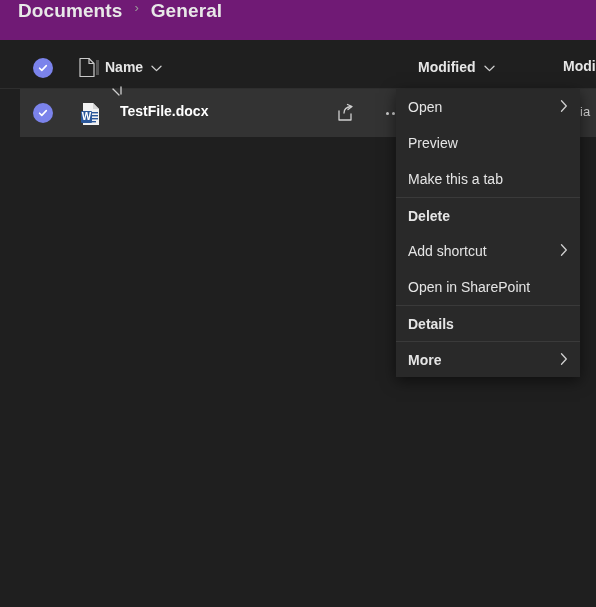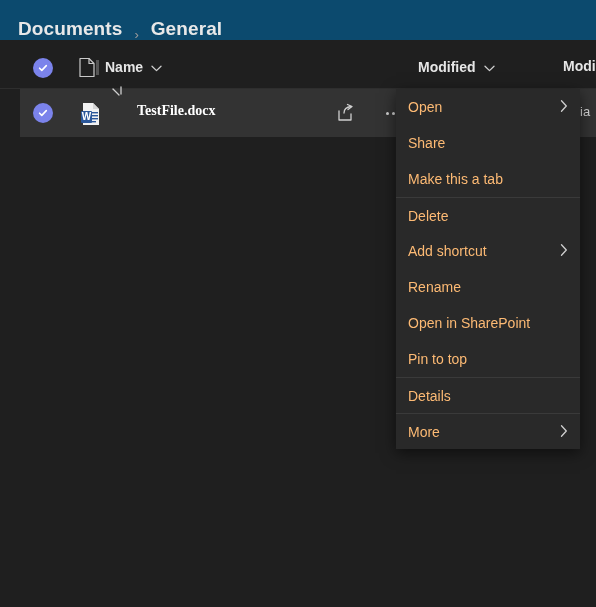--- a/index.html
+++ b/index.html
@@ -10,23 +10,23 @@
     background: #1f1f1f;
     font-family: "Liberation Sans", sans-serif;
     -webkit-font-smoothing: antialiased;
   }
 
   
   .breadcrumb-bar {
     position: absolute;
     left: 0; top: 0;
     width: 596px; height: 40px;
-    background: #0c4a6e;
-    display: flex;
-    align-items: flex-end;
+    background: #701a75;
+    display: flex;
+    align-items: flex-start;
     padding-left: 18px;
   }
   .crumb {
     color: #e8e8e8;
     font-size: 19px;
     font-weight: 600;
     letter-spacing: .1px;
     white-space: nowrap;
   }
   .crumb-sep {
@@ -103,26 +103,25 @@
   .file-row {
     position: absolute;
     left: 20px; top: 89px;
     width: 576px; height: 48px;
     background: #333333;
   }
   .row-check { position: absolute; left: 13px; top: 14px; }
   .row-wordicon { position: absolute; left: 60px; top: 13px; }
   .row-name {
     position: absolute;
-    left: 117px; top: 14px;
+    left: 100px; top: 14px;
     color: #ffffff;
     font-size: 14px;
     font-weight: 600;
     white-space: nowrap;
-    font-family: Liberation Serif, serif;
   }
   .busy-cursor {
     position: absolute;
     left: 90px; top: -4px;
     width: 22px; height: 20px;
     pointer-events: none;
   }
   .row-share { position: absolute; left: 315px; top: 14px; }
   .row-ellipsis {
     position: absolute;
@@ -156,26 +155,26 @@
     box-shadow: 0 4px 14px rgba(0,0,0,.55);
     overflow: hidden;
   }
   .menu-item {
     position: relative;
     height: 36px;
     display: flex;
     align-items: center;
     padding-left: 12px;
     padding-right: 12px;
-    color: #fdba74;
+    color: #e5e5e5;
     font-size: 14px;
     cursor: default;
     white-space: nowrap;
   }
-  .menu-item.sep-top { border-top: 1px solid #3a3a3a; }
+  .menu-item.sep-top { border-top: 1px solid #3a3a3a; font-weight: bold; }
   .menu-item .submenu-arrow {
     position: absolute;
     right: 12px;
     top: 50%;
     transform: translateY(-50%);
     color: #cfcfcf;
     line-height: 1;
   }
 </style>
 </head>
@@ -277,42 +276,36 @@
 </div>
 
 <div class="context-menu" id="context-menu">
     <div class="menu-item">
       <span>Open</span>
       <span class="submenu-arrow"><svg width="8" height="13" viewBox="0 0 8 13">
           <path d="M1.5 1.2 L6.3 6.5 L1.5 11.8" stroke="#cfcfcf" stroke-width="1.3" fill="none" stroke-linecap="round" stroke-linejoin="round"></path>
         </svg></span>
     </div>
     <div class="menu-item">
-      <span>Share</span>
+      <span>Preview</span>
     </div>
     <div class="menu-item">
       <span>Make this a tab</span>
     </div>
     <div class="menu-item sep-top">
       <span>Delete</span>
     </div>
     <div class="menu-item">
       <span>Add shortcut</span>
       <span class="submenu-arrow"><svg width="8" height="13" viewBox="0 0 8 13">
           <path d="M1.5 1.2 L6.3 6.5 L1.5 11.8" stroke="#cfcfcf" stroke-width="1.3" fill="none" stroke-linecap="round" stroke-linejoin="round"></path>
         </svg></span>
     </div>
     <div class="menu-item">
-      <span>Rename</span>
-    </div>
-    <div class="menu-item">
       <span>Open in SharePoint</span>
-    </div>
-    <div class="menu-item">
-      <span>Pin to top</span>
     </div>
     <div class="menu-item sep-top">
       <span>Details</span>
     </div>
     <div class="menu-item sep-top">
       <span>More</span>
       <span class="submenu-arrow"><svg width="8" height="13" viewBox="0 0 8 13">
           <path d="M1.5 1.2 L6.3 6.5 L1.5 11.8" stroke="#cfcfcf" stroke-width="1.3" fill="none" stroke-linecap="round" stroke-linejoin="round"></path>
         </svg></span>
     </div>

